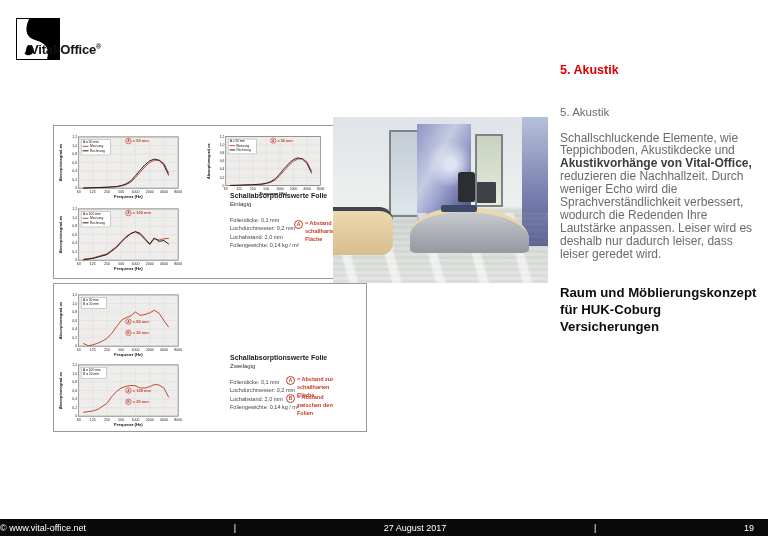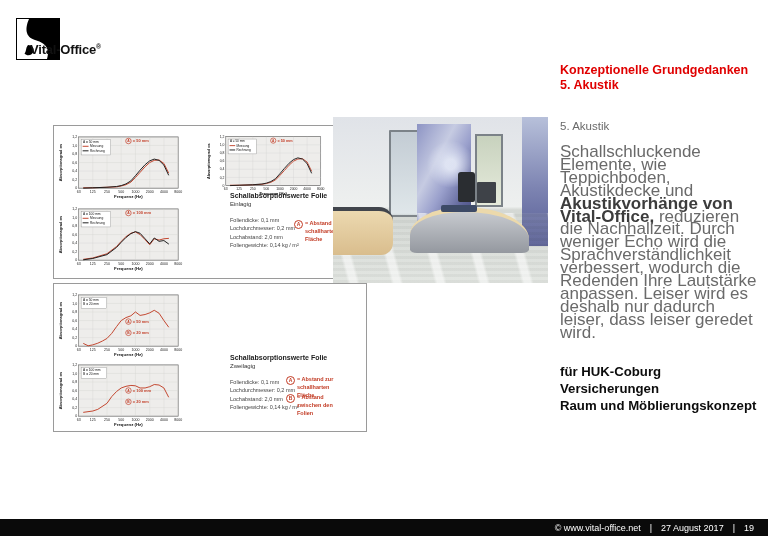--- a/index.html
+++ b/index.html
@@ -40,26 +40,26 @@
     repeating-linear-gradient(0deg,rgba(150,155,150,0.14) 0 3px,rgba(205,210,205,0.10) 3px 6px);}
   .ph-sideboard{left:-2%;top:54%;width:30%;height:27%;background:linear-gradient(#ecd9b0,#d9bd8d);border-top:4px solid #41454c;border-radius:0 14px 12px 0;}
   .ph-chair{left:58%;top:33%;width:8%;height:18%;background:#2a2d31;border-radius:3px 3px 2px 2px;}
   .ph-cabinet{left:67%;top:39%;width:9%;height:13%;background:#3e4248;border-radius:1px;}
   .ph-desk{left:36%;top:54%;width:55%;height:25%;background:linear-gradient(#c7cacf,#94989f);border-top:5px solid #ecd9ab;border-radius:45% 55% 6% 6%/60% 70% 8% 8%;}
   .ph-papers{left:50%;top:53%;width:17%;height:4.5%;background:#3d4a66;border-radius:2px;}
   
   .rcol{position:absolute;left:560px;top:63px;width:200px;}
   .r-heading{color:#e00000;font-size:12.5px;font-weight:bold;line-height:14.5px;}
   .r-section{margin-top:28px;color:#6a6a6a;font-size:11.5px;}
-  .r-para{margin:14px 0 0 0;color:#6a6a6a;font-size:17px;line-height:12.9px;}
+  .r-para{margin:14px 0 0 0;color:#6a6a6a;font-size:12px;line-height:12.9px;}
   .r-para b{color:#3c3c3c;}
   .r-project{margin-top:23px;color:#0c0c0c;font-size:13.2px;font-weight:bold;line-height:17px;}
   
   .footer{position:absolute;left:0;top:519px;width:768px;height:17px;background:#0a0a0a;color:#fff;
-    display:flex;align-items:center;justify-content:flex-end;font-size:9px;box-sizing:border-box;padding-right:14px;gap:9px;}
+    display:flex;align-items:center;justify-content:space-between;font-size:9px;box-sizing:border-box;padding-right:14px;gap:9px;}
   .footer span{white-space:nowrap;}
 </style>
 </head>
 <body>
 
 <div class="logo">
   <svg width="44" height="42" viewBox="0 0 44 42">
     <rect x="0.5" y="0.5" width="43" height="41" fill="#ffffff" stroke="#000000"></rect>
     <path d="M 13 1 L 43 1 L 43 41 L 31 41 C 35 29 27 24 19 22 C 9 19 9 10 13 1 Z" fill="#000000"></path>
     <path d="M 12 27 C 16 27 18.5 30 17.5 33.5 C 16.5 37.5 11 38.5 8.5 35.5 C 10.5 33.5 9.5 30 12 27 Z" fill="#000000"></path>
@@ -341,28 +341,27 @@
   <div class="ph-floor-sheen"></div>
   <div class="ph-sideboard"></div>
   <div class="ph-chair"></div>
   <div class="ph-cabinet"></div>
   <div class="ph-desk"></div>
   <div class="ph-papers"></div>
 </div>
 
 <div class="rcol">
   <div class="r-heading">
-    <div>Konzeptionelle Grundgedanken</div>
     <div>5. Akustik</div>
   </div>
   <div class="r-section">5. Akustik</div>
   <p class="r-para"><span>Schallschluckende Elemente, wie Teppichboden, Akustikdecke und</span> <b>Akustikvorhänge von Vital-Office,</b> <span>reduzieren die Nachhallzeit. Durch weniger Echo wird die Sprachverständlichkeit verbessert, wodurch die Redenden Ihre Lautstärke anpassen. Leiser wird es deshalb nur dadurch leiser, dass leiser geredet wird.</span></p>
   <div class="r-project">
+    <div>Raum und Möblierungskonzept</div>
     <div>für HUK-Coburg Versicherungen</div>
-    <div>Raum und Möblierungskonzept</div>
   </div>
 </div>
 
 <div class="footer">
   <span>© www.vital-office.net</span>
   <span>|</span>
   <span>27 August 2017</span>
   <span>|</span>
   <span>19</span>
 </div>

